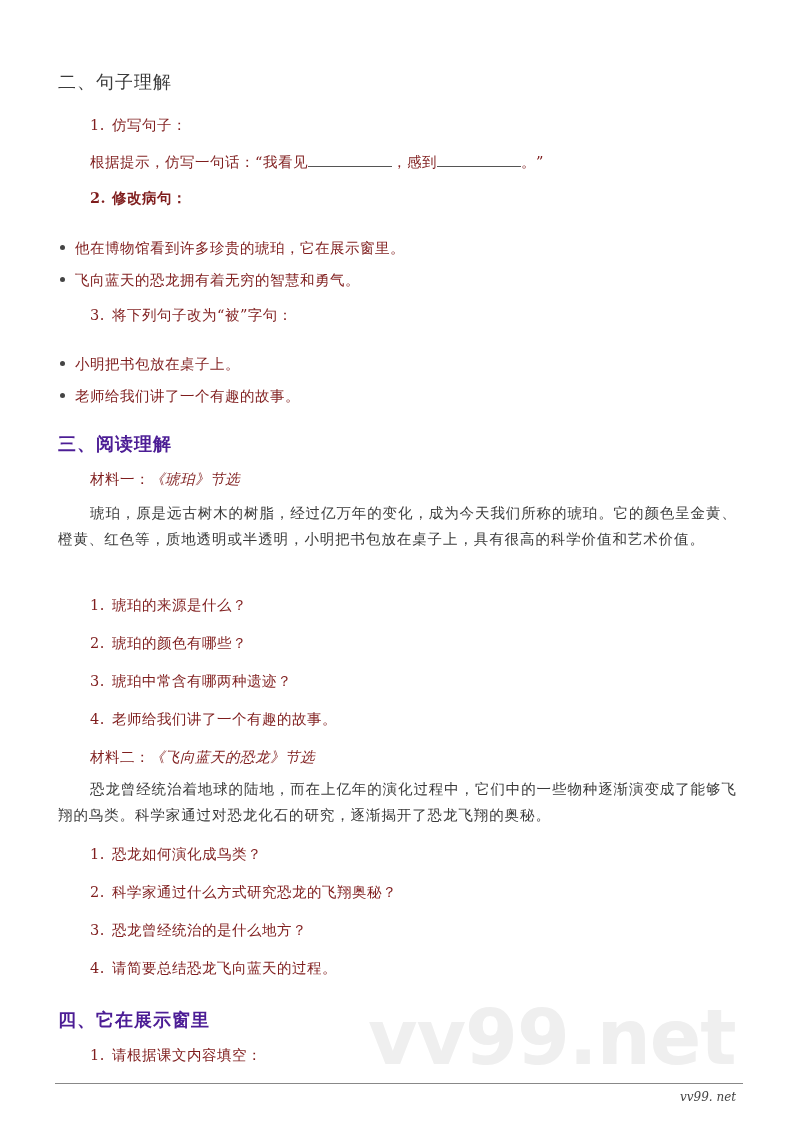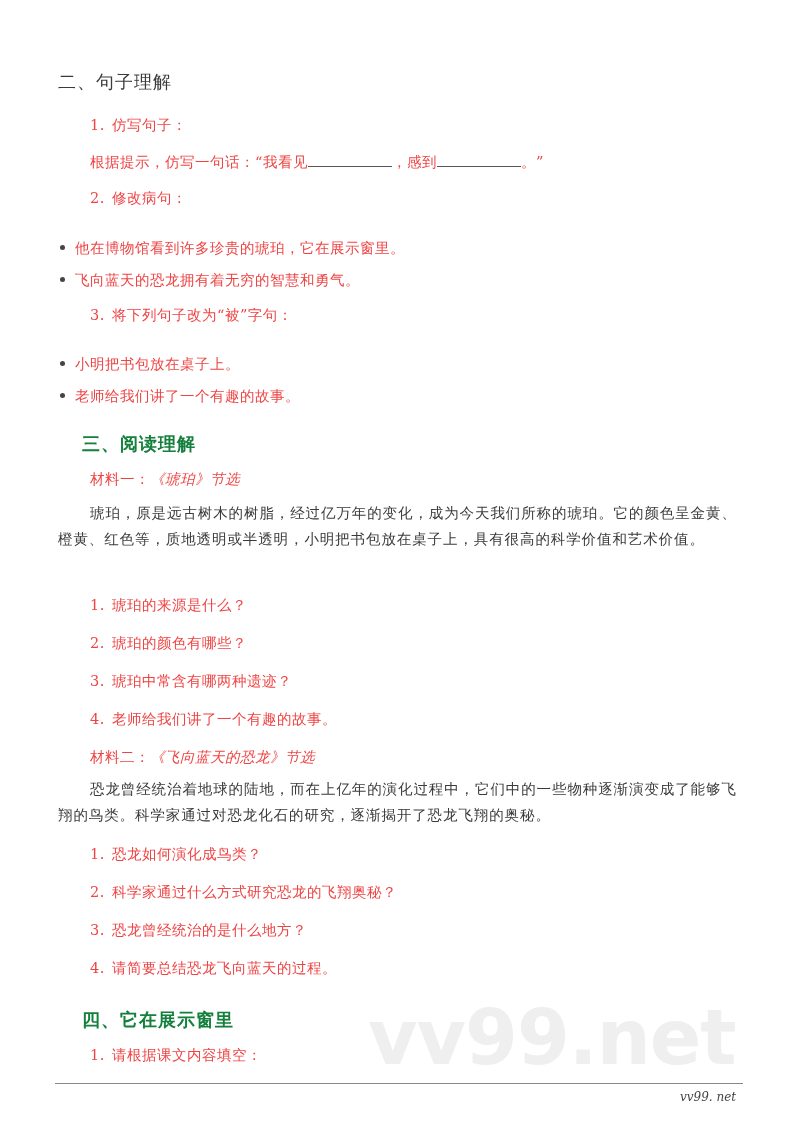--- a/index.html
+++ b/index.html
@@ -28,26 +28,25 @@
     }
     .h2 {
       font-size: 18px;
       left: 58px;
       color: #3a3a3a;
       letter-spacing: 1px;
     }
     .h2.bold {
       font-family: Liberation Mono, monospace;
       font-weight: bold;
-      color: #15803d;
-      margin-left: 24px;
+      color: #4c1d95;
     }
     .text {
       font-size: 14.5px;
-      color: #ef4444;
+      color: #7f1d1d;
       letter-spacing: 0.5px;
     }
     .ind1 { left: 90px; }
     .num { display: inline-block; width: 22px; }
     .bullet-row { left: 60px; margin-top: 12px; }
     .bullet {
       display: inline-block;
       width: 5px;
       height: 5px;
       border-radius: 50%;
@@ -114,21 +113,21 @@
   <div class="abs h2" style="top:62px;">二、句子理解</div>
 
   <div class="abs text ind1" style="top:108px;">
     <span class="num">1.</span><span>仿写句子：</span>
   </div>
 
   <div class="abs text ind1" style="top:144px;">
     <span>根据提示，仿写一句话：“我看见</span><span class="blank"></span><span>，感到</span><span class="blank"></span><span>。”</span>
   </div>
 
-  <div class="abs text ind1" style="top:181px;">
+  <div class="abs text ind1" style="top:181px;font-weight:bold;">
     <span class="num">2.</span><span>修改病句：</span>
   </div>
 
   <div class="abs text bullet-row" style="top:219px;">
     <span class="bullet"></span><span>他在博物馆看到许多珍贵的琥珀，它在展示窗里。</span>
   </div>
   <div class="abs text bullet-row" style="top:251px;">
     <span class="bullet"></span><span>飞向蓝天的恐龙拥有着无穷的智慧和勇气。</span>
   </div>
 

